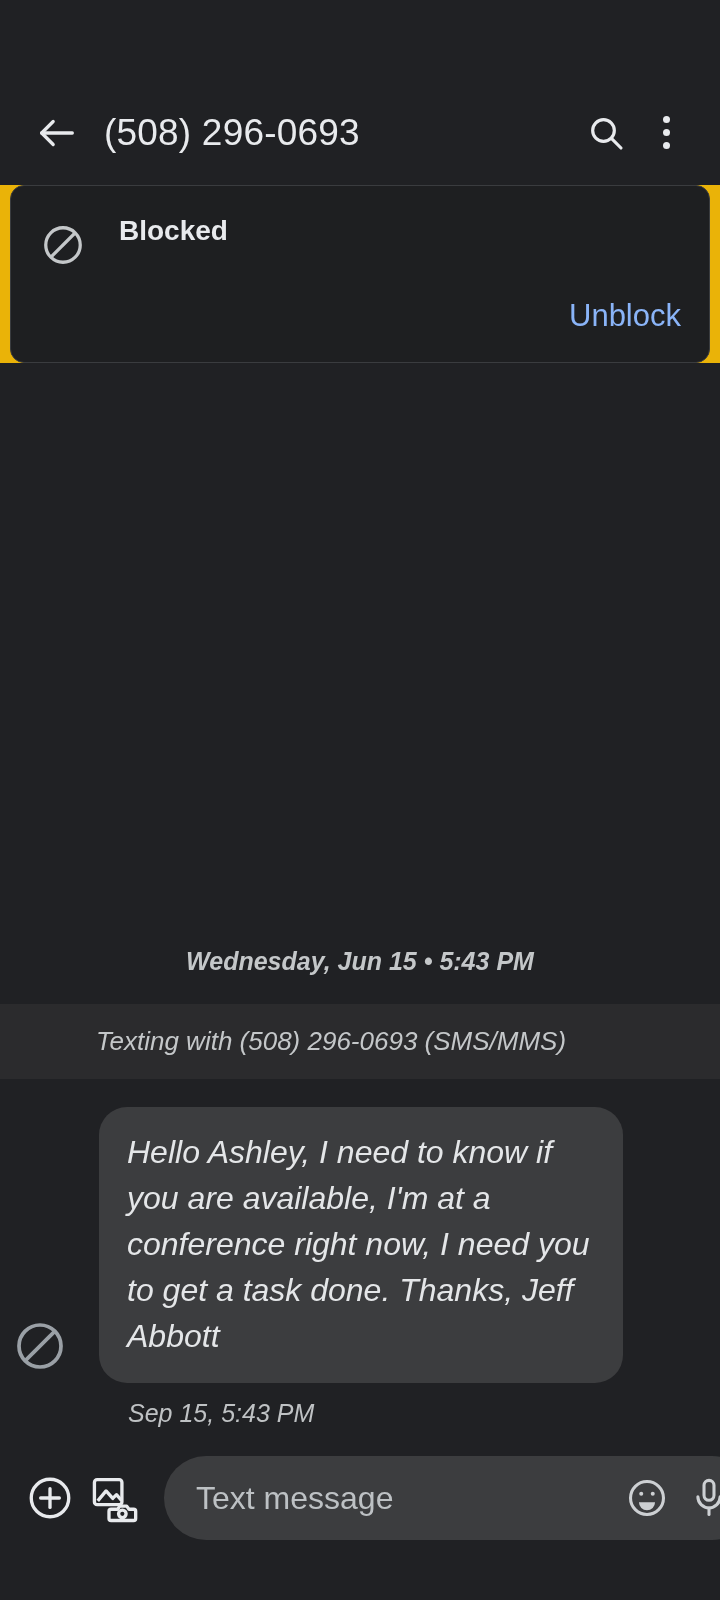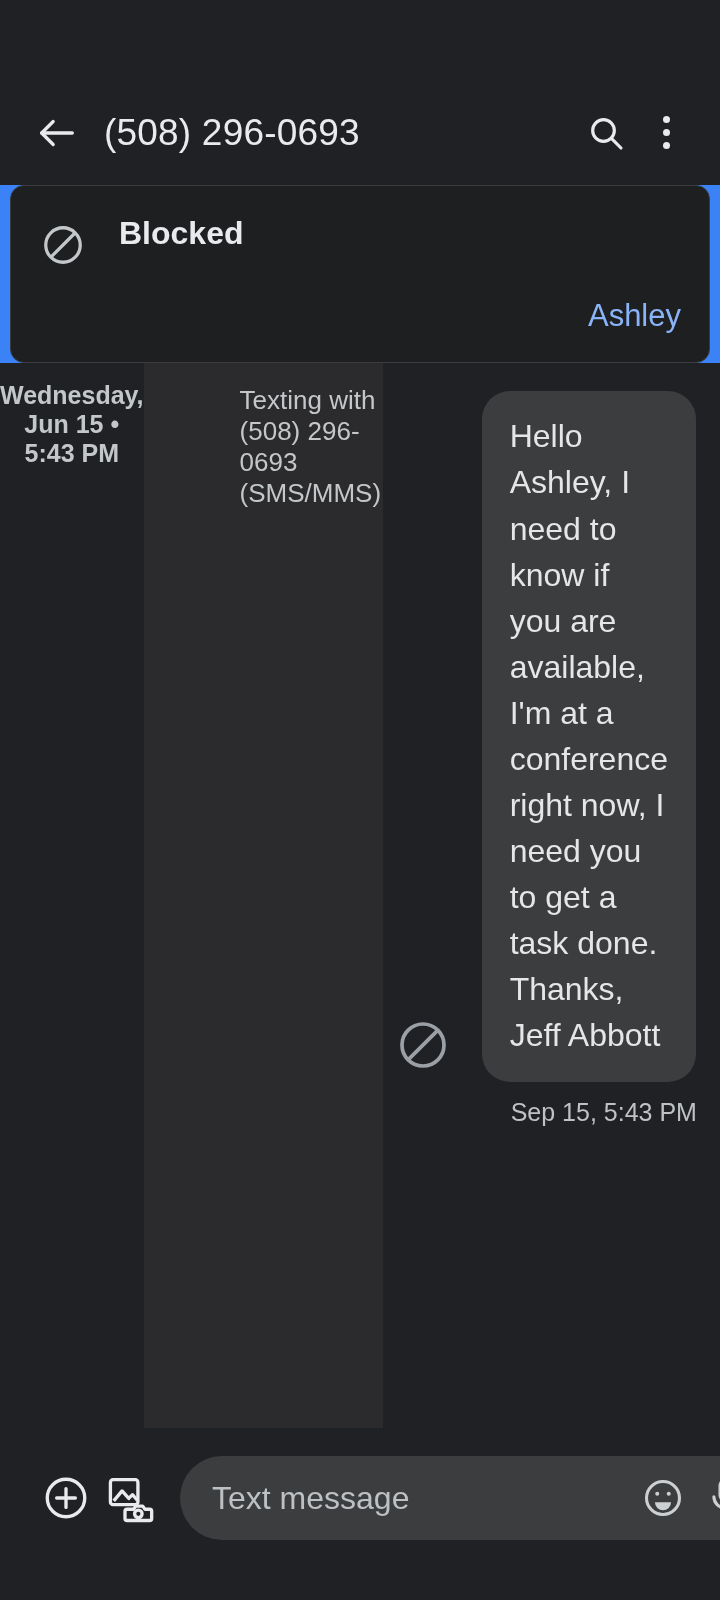--- a/index.html
+++ b/index.html
@@ -9,21 +9,21 @@
     height: 1600px;
     background: #000000;
     font-family: "Liberation Sans", sans-serif;
     -webkit-font-smoothing: antialiased;
   }
 
   .screen {
     position: relative;
     width: 720px;
     height: 1600px;
-    background: #3b82f6;
+    background: #eab308;
     overflow: hidden;
     display: flex;
     flex-direction: column;
     justify-content: flex-end;
   }
 
   
   .top-spacer {
     height: 80px;
     flex: 0 0 80px;
@@ -84,21 +84,21 @@
   .card-icon {
     flex: 0 0 52px;
     width: 52px;
     display: flex;
     justify-content: center;
     padding-top: 8px;
   }
   .card-body { flex: 1 1 auto; padding-left: 30px; }
   .card-title {
     color: #e8eaed;
-    font-size: 32px;
+    font-size: 28px;
     font-weight: bold;
     line-height: 1.2;
     margin-bottom: 16px;
   }
   .card-text {
     color: #c9cbcd;
     font-size: 29px;
     line-height: 1.6;
   }
   .card-actions {
@@ -113,24 +113,25 @@
     border: none;
     cursor: pointer;
     font-family: inherit;
     padding: 4px 2px;
   }
 
   
   .convo {
     flex: 1 1 auto;
     display: flex;
-    flex-direction: row;
+    flex-direction: column;
     justify-content: flex-end;
     background: #202124;
     min-height: 0;
+    font-style: italic;
   }
   .date-divider {
     text-align: center;
     color: #c4c7c9;
     font-size: 25px;
     font-weight: bold;
     padding: 18px 0 28px 0;
   }
   .texting-band {
     background: #2b2b2d;
@@ -165,21 +166,21 @@
     font-size: 25px;
     padding: 16px 0 0 128px;
   }
 
   
   .compose {
     flex: 0 0 140px;
     height: 140px;
     display: flex;
     align-items: center;
-    padding: 0 20px 0 34px;
+    padding: 0 20px 0 18px;
     background: #202124;
   }
   .compose-icon {
     flex: 0 0 64px;
     width: 64px;
     height: 64px;
     display: flex;
     align-items: center;
     justify-content: center;
     cursor: pointer;
@@ -260,21 +261,21 @@
               <circle cx="12" cy="12" r="9"></circle>
                 <line x1="5.6" y1="18.4" x2="18.4" y2="5.6"></line>
             </svg>
           </span>
         </div>
         <div class="card-body">
           <div class="card-title">Blocked</div>
         </div>
       </div>
       <div class="card-actions">
-        <button class="unblock-btn">Ashley</button>
+        <button class="unblock-btn">Unblock</button>
       </div>
     </div>
   </div>
 
   <div class="convo">
 
     <div class="date-divider">Wednesday, Jun 15 • 5:43 PM</div>
 
     <div class="texting-band">Texting with (508) 296-0693 (SMS/MMS)</div>
 

